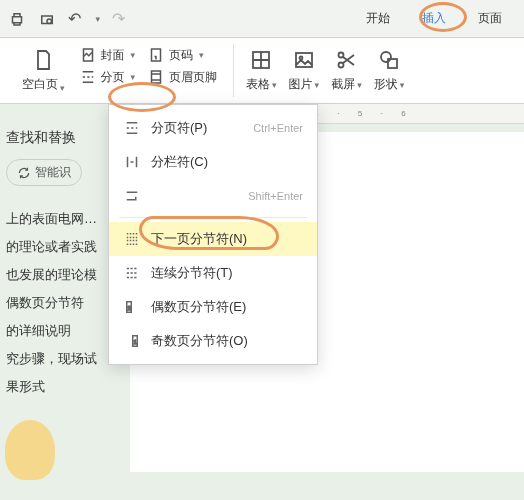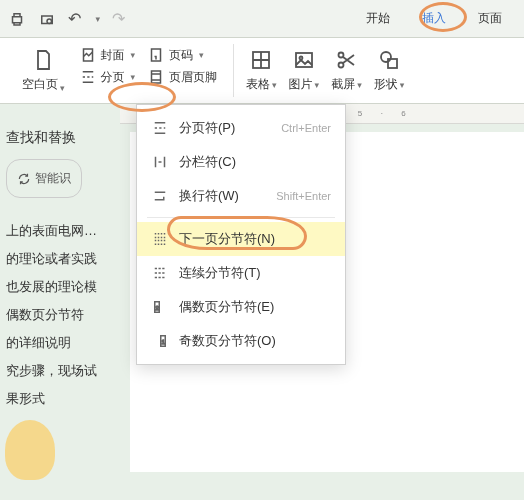--- a/index.html
+++ b/index.html
@@ -29,25 +29,25 @@
   .rico-sm { width: 18px; height: 18px; color: #555; }
   .rstack { display: flex; flex-direction: column; }
   .rrow { display: flex; align-items: center; gap: 4px; font-size: 12px; color: #333; cursor: pointer; padding: 2px 4px; }
   .chev { font-size: 9px; color: #777; margin-left: 2px; }
   .circle-paging { position: absolute; top: 82px; left: 108px; width: 68px; height: 30px; border: 3px solid #e8945a; border-radius: 50%; pointer-events: none; z-index: 20; }
   
   
   .body-area { display: flex; position: relative; }
   .left-pane { width: 120px; padding: 10px 6px; font-size: 13px; color: #333; }
   .fr-title { font-size: 14px; font-weight: 500; margin-bottom: 12px; margin-top: 15px; }
-  .smart-chip { display: inline-flex; align-items: center; gap: 4px; border: 1px solid #ccc; border-radius: 14px; padding: 10px 10px; font-size: 12px; color: #555; margin-bottom: 14px; cursor: pointer; }
+  .smart-chip { display: inline-flex; align-items: center; gap: 4px; border: 1px solid #ccc; border-radius: 14px; padding: 4px 10px; font-size: 12px; color: #555; margin-bottom: 14px; cursor: pointer; }
   .frag { font-size: 13px; color: #333; margin: 10px 0; white-space: nowrap; }
   
   
-  .menu { position: absolute; top: 0; left: 136px; width: 210px; background: #fff; border: 1px solid #d0d0d0; box-shadow: 0 4px 16px rgba(0,0,0,.15); padding: 6px 0; z-index: 15; }
+  .menu { position: absolute; top: 0; left: 108px; width: 210px; background: #fff; border: 1px solid #d0d0d0; box-shadow: 0 4px 16px rgba(0,0,0,.15); padding: 6px 0; z-index: 15; }
   .menu-item { display: flex; align-items: center; gap: 10px; padding: 8px 14px; font-size: 13px; color: #333; cursor: pointer; position: relative; }
   .menu-item:hover, .menu-item.hl { background: #fef9c3; text-align: center; }
   .menu-ico { width: 18px; height: 18px; color: #666; flex-shrink: 0; }
   .menu-short { margin-left: auto; font-size: 11px; color: #aaa; }
   .menu-sep { height: 1px; background: #e8e8e8; margin: 4px 10px; }
   .circle-next { position: absolute; top: -6px; left: 30px; width: 140px; height: 34px; border: 3px solid #e8945a; border-radius: 14px; border-top-right-radius: 40px 20px; border-bottom-left-radius: 40px 20px; pointer-events: none; }
   
   
   .doc-area { flex: 1; position: relative; }
   .ruler { height: 20px; background: #f4f4f0; border-bottom: 1px solid #d8d8d4; font-size: 8px; color: #888; display: flex; align-items: center; padding-left: 20px; letter-spacing: 8px; overflow: hidden; }
@@ -204,21 +204,20 @@
     <div class="menu-item">
       <svg class="menu-ico" viewBox="0 0 24 24" fill="none" stroke="currentColor" stroke-width="2">
           <path d="M6 5v14M18 5v14M10 12h4"></path>
         </svg>
       <span>分栏符(C)</span>
     </div>
     <div class="menu-item">
       <svg class="menu-ico" viewBox="0 0 24 24" fill="none" stroke="currentColor" stroke-width="2">
           <path d="M5 7h14M5 17h8M17 13v4h-4"></path>
         </svg>
-      <span>换行符(W)</span>
       <span class="menu-short">Shift+Enter</span>
     </div>
     <div class="menu-sep"></div>
     <div class="menu-item hl" style="position:relative">
       <svg class="menu-ico" viewBox="0 0 24 24" fill="none" stroke="currentColor" stroke-width="2">
           <path d="M5 5h14M5 19h14M5 10h14M5 14h14" stroke-dasharray="2 2"></path>
         </svg>
       <span>下一页分节符(N)</span>
       <div class="circle-next"></div>
     </div>

